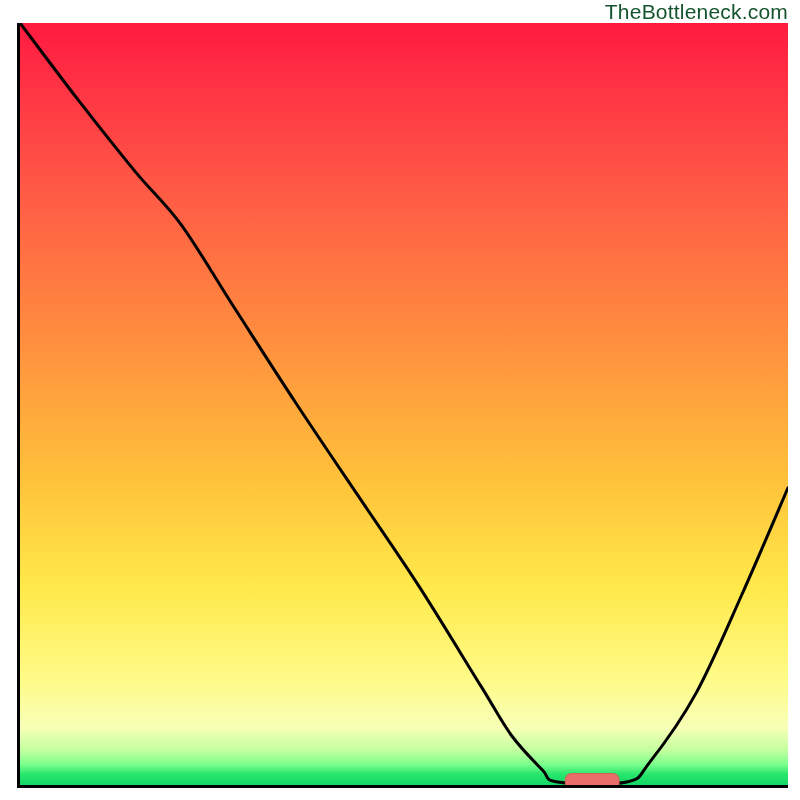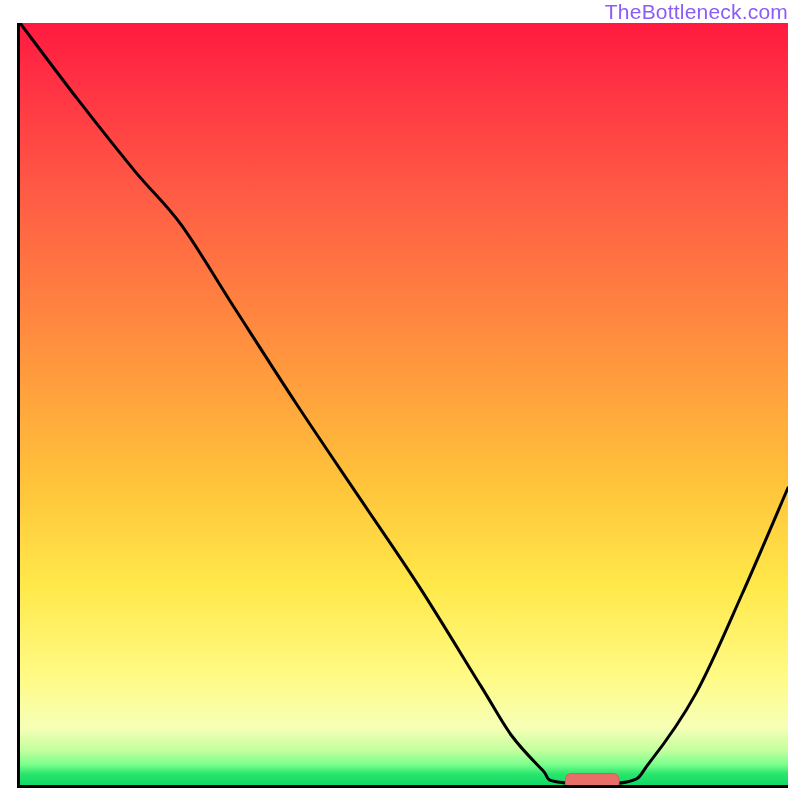--- a/index.html
+++ b/index.html
@@ -49,21 +49,21 @@
   svg.curve {
     position: absolute;
     inset: 0;
     width: 100%;
     height: 100%;
   }
   .watermark {
     position: absolute;
     top: 0px;
     right: 12px;
-    color: #8b5cf6;
+    color: #14532d;
     font-size: 21px;
     letter-spacing: 0.2px;
     font-family: Arial, Helvetica, sans-serif;
   }
 </style>
 </head>
 <body>
 
 <div class="frame">
   <div class="watermark">TheBottleneck.com</div>

